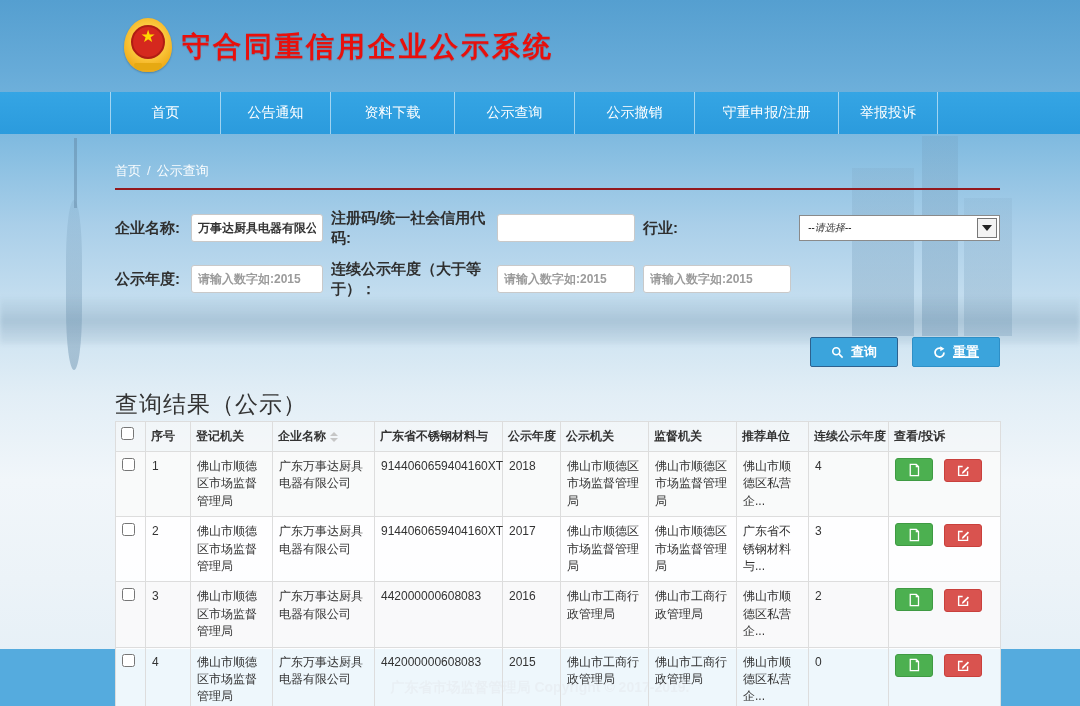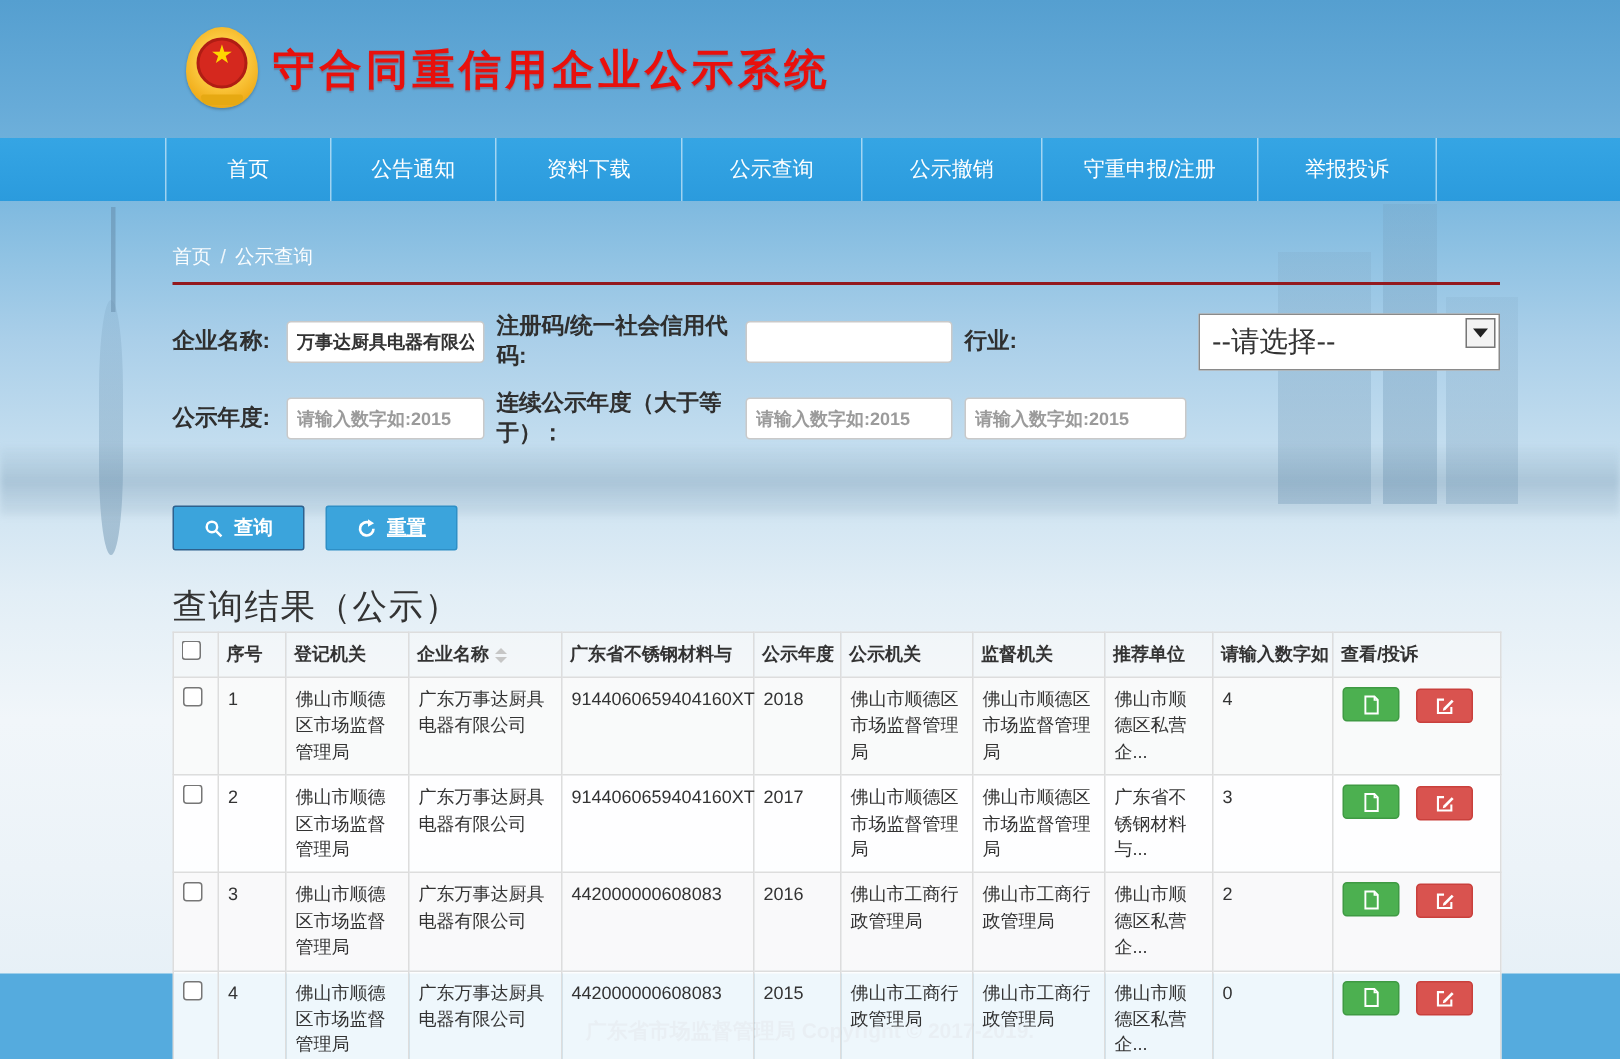--- a/index.html
+++ b/index.html
@@ -23,40 +23,40 @@
   .emblem-red { position:absolute; left:7px; top:7px; width:34px; height:34px; border-radius:50%; background:#d5281e; border:2px solid #b01d14; }
   .emblem-star { position:absolute; left:0; top:10px; width:48px; text-align:center; color:#ffd700; font-size:17px; line-height:17px; }
   .emblem-base { position:absolute; left:10px; bottom:2px; width:28px; height:7px; background:#e6a912; border-radius:2px 2px 6px 6px; }
   .sys-title { position:absolute; left:182px; top:28px; font-size:28px; font-weight:bold; letter-spacing:3px; color:#e8100c; text-shadow:0 1px 1px rgba(120,0,0,.25); }
   .agency { position:absolute; right:96px; top:56px; font-size:15px; font-weight:bold; letter-spacing:7px; color:#5d6f7c; text-shadow:0 1px 1px rgba(255,255,255,.45); }
 
   
   .navbar { position:absolute; top:92px; left:0; width:1080px; height:42px; background:linear-gradient(180deg,#35a5e4,#2b9bdd); z-index:2; display:flex; padding-left:110px; }
   .nav-item { display:flex; align-items:center; justify-content:center; color:#fff; font-size:14px; cursor:pointer; border-left:1px solid rgba(255,255,255,.55); }
   .nav-item:last-child { border-right:1px solid rgba(255,255,255,.55); }
-  .nav-item.w1{width:110px;} .nav-item.w2{width:110px;} .nav-item.w3{width:124px;} .nav-item.w4{width:120px;} .nav-item.w5{width:120px;} .nav-item.w6{width:144px;} .nav-item.w7{width:120px;text-align:center;}
+  .nav-item.w1{width:110px;} .nav-item.w2{width:110px;} .nav-item.w3{width:124px;} .nav-item.w4{width:120px;} .nav-item.w5{width:120px;} .nav-item.w6{width:144px;} .nav-item.w7{width:100px;text-align:center;}
 
   
   .container { position:absolute; left:115px; top:134px; width:885px; z-index:3; }
   .breadcrumb { margin-top:28px; font-size:13px; color:rgba(255,255,255,.96); }
   .breadcrumb a { color:rgba(255,255,255,.96); text-decoration:none; cursor:pointer; }
   .crumb-sep { margin:0 6px; color:rgba(255,255,255,.85); }
   .red-rule { margin-top:8px; height:2px; background:#93191e; }
 
   
   .form-grid { display:grid; grid-template-columns:68px 132px 158px 138px 148px 1fr; column-gap:8px; row-gap:10px; margin-top:18px; align-items:center; }
   .f-label { font-size:15px; font-weight:bold; color:#2f2f2f; line-height:1.35; }
   .f-input { height:28px; width:100%; border:1px solid #c9c9c9; border-radius:3px; background:#fff; font-size:12px; color:#333; padding:0 6px; font-family:inherit;font-weight:bold; }
   .f-input.filled { font-weight:bold; }
   .f-input::placeholder { color:#9b9b9b; }
-  .select { position:relative; height:38px; background:#fff; border:1px solid #8a8a8a; display:flex; align-items:center; padding:0 26px 0 8px; font-size:19px; color:#333; cursor:pointer; }
+  .select { position:relative; height:26px; background:#fff; border:1px solid #8a8a8a; display:flex; align-items:center; padding:0 26px 0 8px; font-size:10px; color:#333; cursor:pointer;font-style:italic; }
   .select-arrow { position:absolute; right:2px; top:2px; width:20px; height:20px; border:1px solid #777; background:#f3f3f3; display:flex; align-items:center; justify-content:center; }
   .select-arrow::after { content:""; width:0; height:0; border-left:5px solid transparent; border-right:5px solid transparent; border-top:6px solid #222; }
 
-  .btn-row { margin-top:38px; display:flex; justify-content:flex-start; gap:14px; }
+  .btn-row { margin-top:38px; display:flex; justify-content:flex-end; gap:14px; }
   .btn-main { height:30px; padding:0 20px; display:flex; align-items:center; gap:7px; color:#fff; font-size:13px; font-weight:bold; background:#3ba4dc; border-radius:2px; cursor:pointer; font-family:inherit; }
   .btn-query { border:1px solid #2d618e; }
   .btn-reset { border:1px solid #2e8fc6;text-decoration:underline; }
 
   
   .section-title { margin-top:22px; font-size:23px; color:#333; letter-spacing:1px; }
   table { margin-top:1px; width:885px; border-collapse:collapse; table-layout:fixed; font-size:12px; color:#333; }
   col.c-check{width:30px;} col.c-seq{width:45px;} col.c-reg{width:82px;} col.c-name{width:102px;} col.c-code{width:128px;} col.c-year{width:58px;} col.c-pub{width:88px;} col.c-sup{width:88px;} col.c-rec{width:72px;} col.c-cons{width:80px;} col.c-act{width:112px;}
   th, td { border:1px solid #ddd; padding:6px 6px; text-align:left; vertical-align:top; line-height:1.45; }
   thead th { font-weight:bold; background:rgba(250,250,250,.55); height:30px; white-space:nowrap; overflow:hidden; vertical-align:middle; padding:4px 5px; }
@@ -170,21 +170,21 @@
         <tr>
           <th><input type="checkbox" style=""></th>
           <th>序号</th>
           <th>登记机关</th>
           <th><span>企业名称</span><span class="sort-icon"><b></b><i></i></span></th>
           <th>广东省不锈钢材料与</th>
           <th>公示年度</th>
           <th>公示机关</th>
           <th>监督机关</th>
           <th>推荐单位</th>
-          <th>请输入数字如</th>
+          <th>连续公示年度</th>
           <th>查看/投诉</th>
         </tr>
       </thead>
       <tbody>
         <tr>
           <td><input type="checkbox" style=""></td>
           <td>1</td>
           <td>佛山市顺德区市场监督管理局</td>
           <td>广东万事达厨具电器有限公司</td>
           <td>9144060659404160XT</td>

